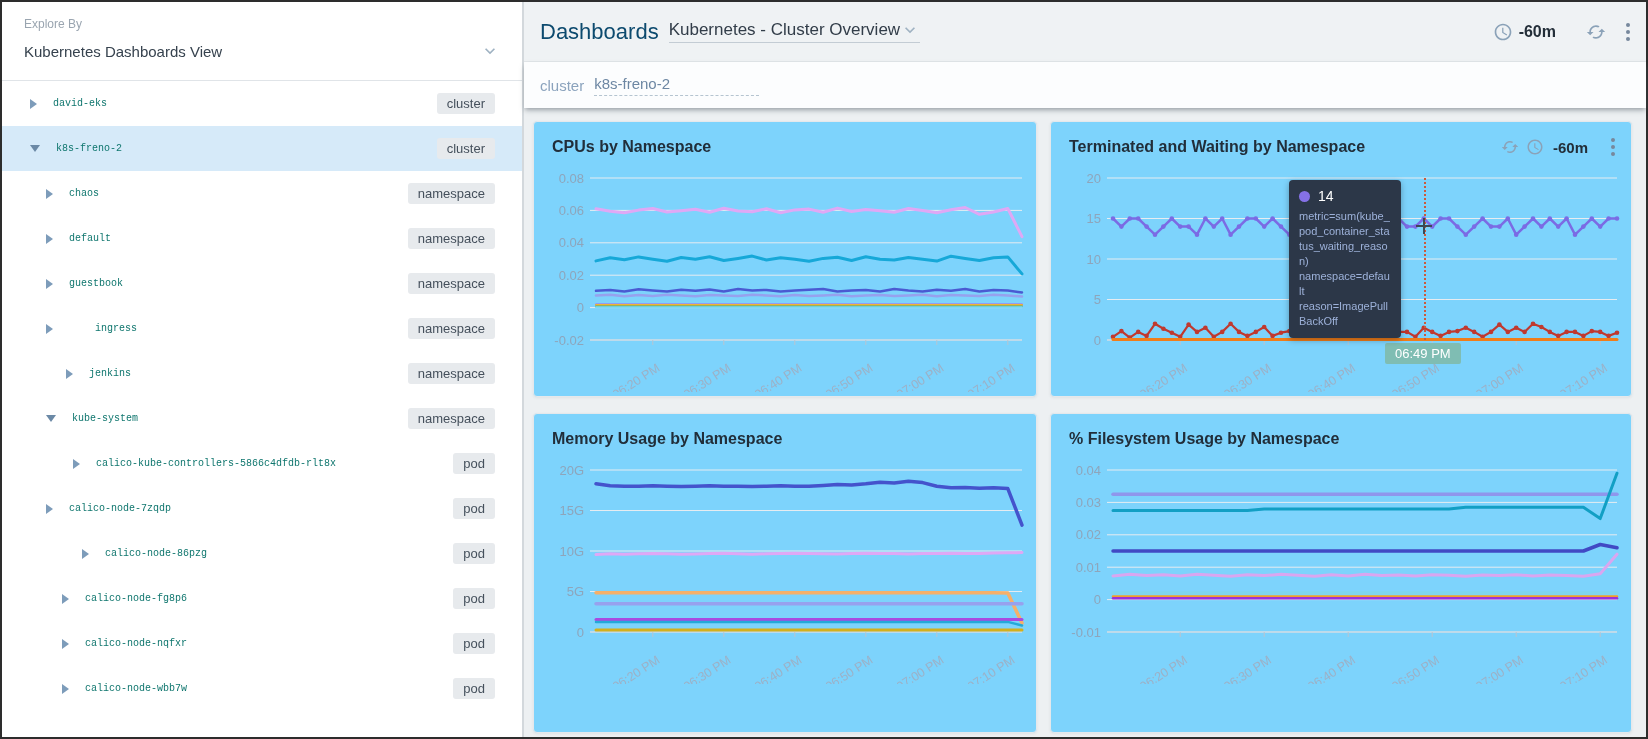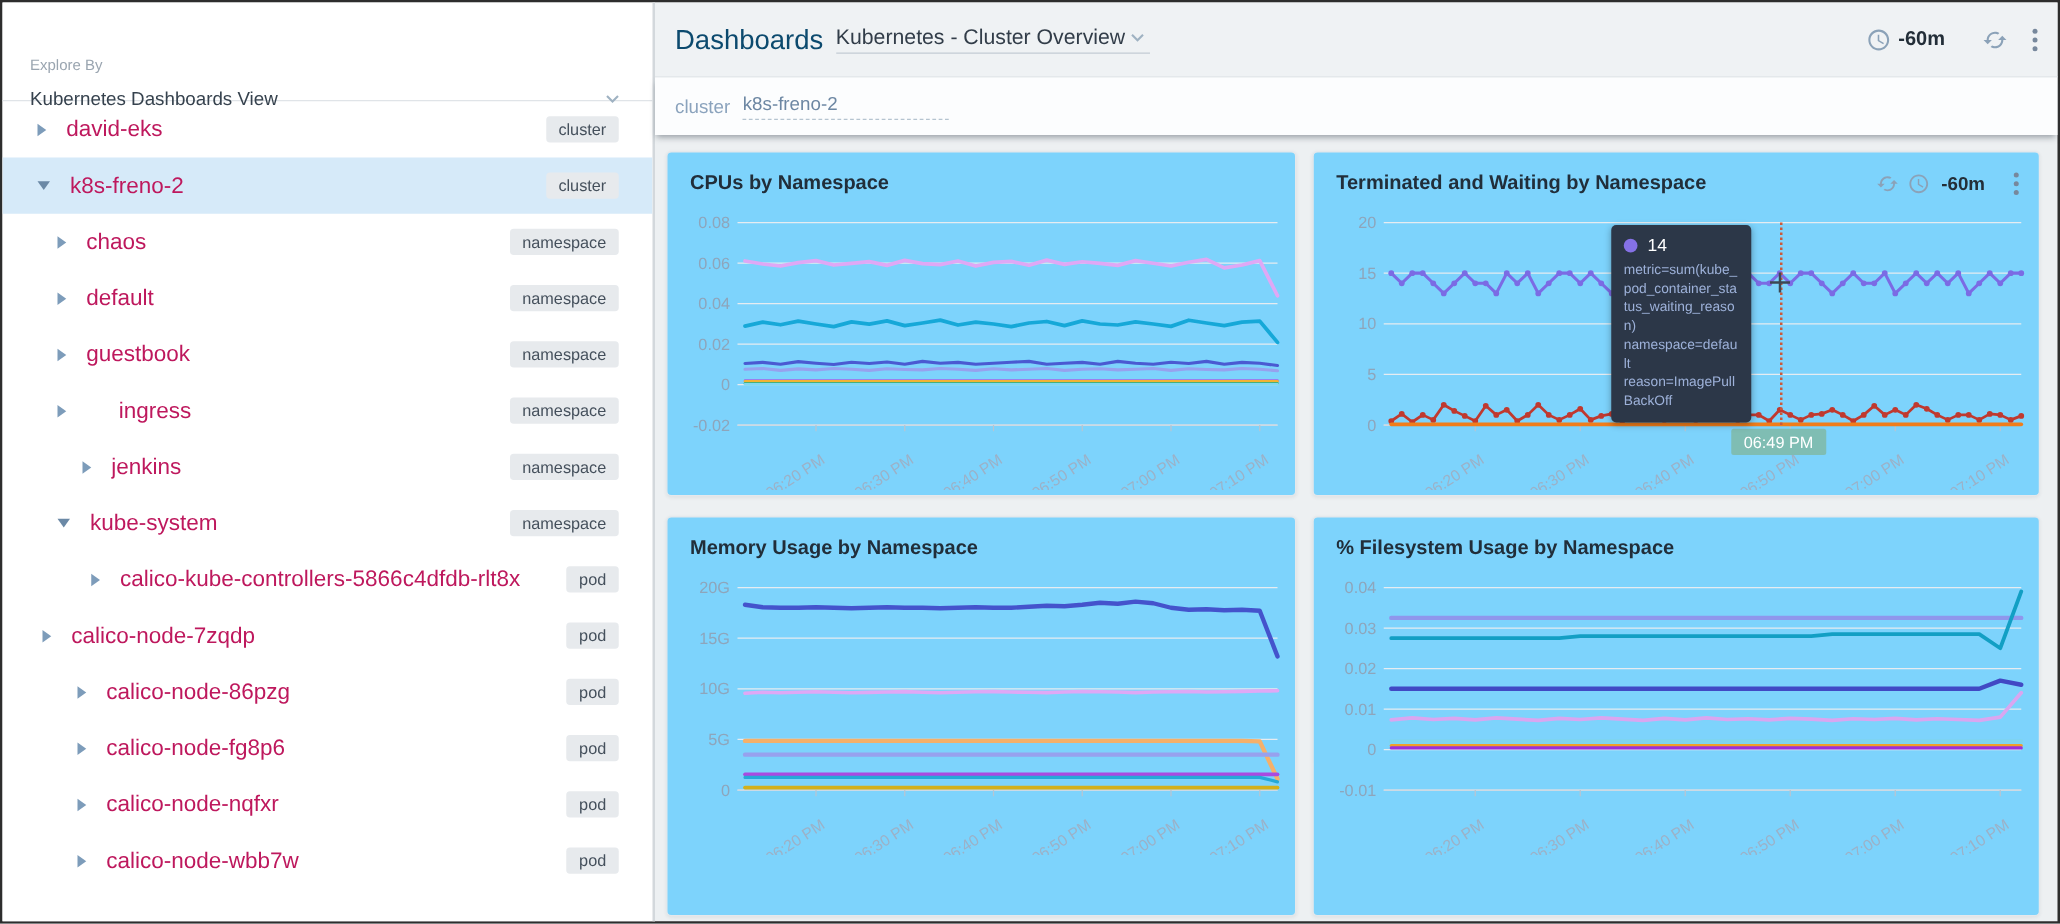--- a/index.html
+++ b/index.html
@@ -3,30 +3,30 @@
 <meta charset="utf-8">
 <style>
   * { margin:0; padding:0; box-sizing:border-box; }
   html,body { width:1648px; height:739px; overflow:hidden;
     font-family:"Liberation Sans", sans-serif; background:#fff; }
   .frame { width:1648px; height:739px; border:2px solid #2d2d2d; display:flex; background:#edf0f2; }
 
   
   .sidebar { width:522px; background:#fff; border-right:2px solid #d3d8dc; display:flex; flex-direction:column; }
   .explore-head { height:79px; border-bottom:1px solid #e0e4e8; padding:15px 22px 0 22px; position:relative; }
-  .explore-by { font-size:12px; color:#9aa5b0; margin-bottom:10px;margin-top:28px; }
+  .explore-by { font-size:12px; color:#9aa5b0; margin-bottom:10px; }
   .view-select { font-size:15px; color:#36424e; display:flex; align-items:center; justify-content:space-between; cursor:pointer; }
   .chev { width:20px; height:20px; fill:#9fb2c2; flex:none; }
   .tree { flex:1; overflow:hidden; }
   .tree-row { height:45px; display:flex; align-items:center; cursor:pointer; }
   .tree-row.selected { background:#d6eaf9; }
   .arrow { width:10px; flex:none; margin-right:8px; display:inline-block; }
   .arrow.right { width:0; height:0; border-left:7px solid #7d9cba; border-top:5px solid transparent; border-bottom:5px solid transparent; }
   .arrow.down  { width:0; height:0; border-top:7px solid #6b89a6; border-left:5px solid transparent; border-right:5px solid transparent; }
-  .tree-label { font-size:18px; color:#be185d; flex:1; margin-left:8px; white-space:nowrap; overflow:hidden; }
+  .tree-label { font-size:10px; color:#0f766e; flex:1; margin-left:8px; white-space:nowrap; overflow:hidden;font-family:Liberation Mono, monospace; }
   .badge { background:#e7eaed; color:#45505c; font-size:13px; border-radius:3px; padding:3px 10px; margin-right:27px; flex:none; }
 
   
   .main { flex:1; display:flex; flex-direction:column; min-width:0; }
   .topbar { height:60px; background:#eff2f4; border-bottom:1px solid #e2e6e9; display:flex; align-items:center; padding:0 14px 0 16px; }
   .dash-label { font-size:22px; color:#0c4a6e; margin-right:10px; }
   .dash-select { display:flex; align-items:center; cursor:pointer; border-bottom:1px solid #c3ccd4; padding-bottom:2px; }
   .dash-name { font-size:17px; color:#323d49;text-align:right; }
   .topbar-right { margin-left:auto; display:flex; align-items:center; }
   .icon { width:20px; height:20px; fill:#8ba2b8; flex:none; }
@@ -123,26 +123,26 @@
         <div class="tree-row" style="padding-left: 44px;">
           <span class="arrow down"></span>
           <span class="tree-label">kube-system</span>
           <span class="badge">namespace</span>
         </div>
         <div class="tree-row" style="padding-left: 71px;">
           <span class="arrow right"></span>
           <span class="tree-label">calico-kube-controllers-5866c4dfdb-rlt8x</span>
           <span class="badge">pod</span>
         </div>
-        <div class="tree-row" style="padding-left: 32px;">
+        <div class="tree-row" style="padding-left: 44px;">
           <span class="arrow right"></span>
           <span class="tree-label">calico-node-7zqdp</span>
           <span class="badge">pod</span>
         </div>
-        <div class="tree-row" style="padding-left: 60px;">
+        <div class="tree-row" style="padding-left: 60px; margin-left: 20px;">
           <span class="arrow right"></span>
           <span class="tree-label">calico-node-86pzg</span>
           <span class="badge">pod</span>
         </div>
         <div class="tree-row" style="padding-left: 60px;">
           <span class="arrow right"></span>
           <span class="tree-label">calico-node-fg8p6</span>
           <span class="badge">pod</span>
         </div>
         <div class="tree-row" style="padding-left: 60px;">

